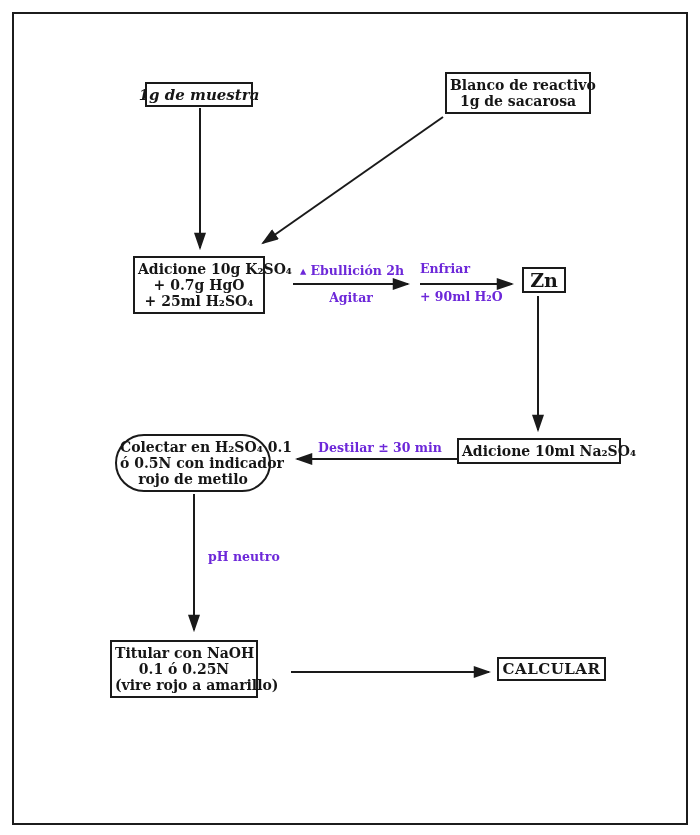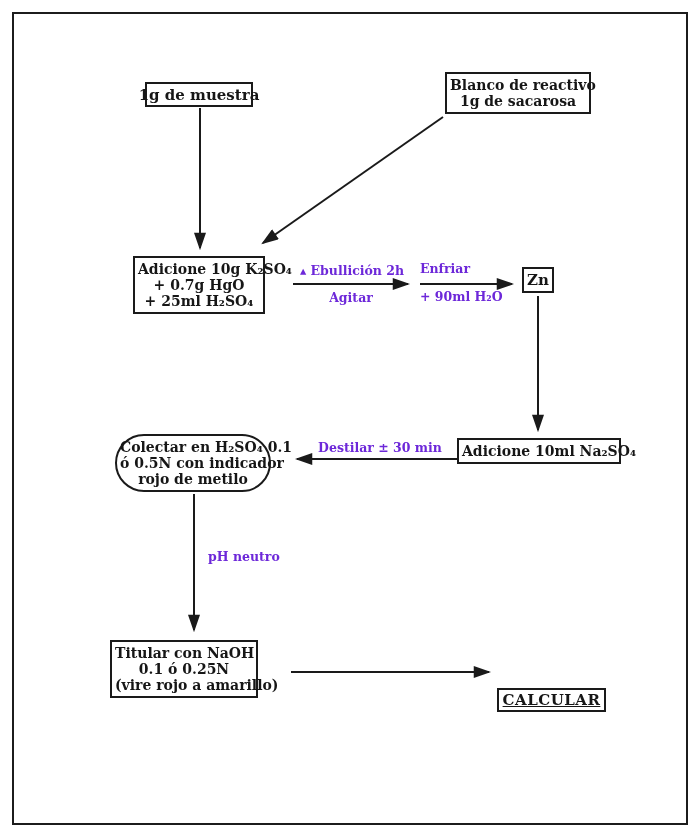--- a/index.html
+++ b/index.html
@@ -40,56 +40,56 @@
   <line x1="200" y1="108" x2="200" y2="248" marker-end="url(#ah)"></line>
   <line x1="443" y1="117" x2="263" y2="243" marker-end="url(#ah)"></line>
   <line x1="293" y1="284" x2="408" y2="284" marker-end="url(#ah)"></line>
   <line x1="420" y1="284" x2="512" y2="284" marker-end="url(#ah)"></line>
   <line x1="538" y1="296" x2="538" y2="430" marker-end="url(#ah)"></line>
   <line x1="457" y1="459" x2="297" y2="459" marker-end="url(#ah)"></line>
   <line x1="194" y1="494" x2="194" y2="630" marker-end="url(#ah)"></line>
   <line x1="291" y1="672" x2="489" y2="672" marker-end="url(#ah)"></line>
 </svg>
 
-<div class="box box-single" style="left:145px; top:82px; width:108px; height:25px; font-size:15px;">
+<div class="box box-single" style="left:145px; top:82px; width:108px; height:25px; font-size:15px;font-style:italic;">
   <span class="bl">1g de muestra</span>
 </div>
 
 <div class="box" style="left:445px; top:72px; width:146px;">
   <div class="bl">Blanco de reactivo</div>
   <div class="bl">1g de sacarosa</div>
 </div>
 
 <div class="box" style="left:133px; top:256px; width:132px;">
   <div class="bl">Adicione 10g K₂SO₄</div>
   <div class="bl">+ 0.7g HgO</div>
   <div class="bl">+ 25ml H₂SO₄</div>
 </div>
 
-<div class="box box-single" style="left:522px; top:267px; width:32px; height:26px; font-size:15px;">
+<div class="box box-single" style="left:522px; top:267px; width:44px; height:26px; font-size:19px;">
   <span class="bl">Zn</span>
 </div>
 
 <div class="box" style="left:457px; top:438px; width:164px;">
   <div class="bl">Adicione 10ml Na₂SO₄</div>
 </div>
 
 <div class="box" style="left:115px; top:434px; width:156px;border-radius:29px;">
   <div class="bl">Colectar en H₂SO₄ 0.1</div>
   <div class="bl">ó 0.5N con indicador</div>
   <div class="bl">rojo de metilo</div>
 </div>
 
 <div class="box" style="left:110px; top:640px; width:148px;text-align:center;">
   <div class="bl">Titular con NaOH</div>
   <div class="bl">0.1 ó 0.25N</div>
   <div class="bl">(vire rojo a amarillo)</div>
 </div>
 
-<div class="box box-single" style="left:497px; top:688px; width:109px; height:24px; font-size:15px; letter-spacing:0.5px;text-decoration:underline;">
+<div class="box box-single" style="left:497px; top:657px; width:109px; height:24px; font-size:15px; letter-spacing:0.5px;">
   <span class="bl">CALCULAR</span>
 </div>
 
 <div class="lbl center" style="left:352px; top:264px;">▴ Ebullición 2h</div>
 <div class="lbl center" style="left:351px; top:291px;">Agitar</div>
 <div class="lbl" style="left:420px; top:262px;">Enfriar</div>
 <div class="lbl" style="left:420px; top:290px;">+ 90ml H₂O</div>
 <div class="lbl center" style="left:380px; top:441px;">Destilar ± 30 min</div>
 <div class="lbl" style="left:208px; top:550px;">pH neutro</div>
 

